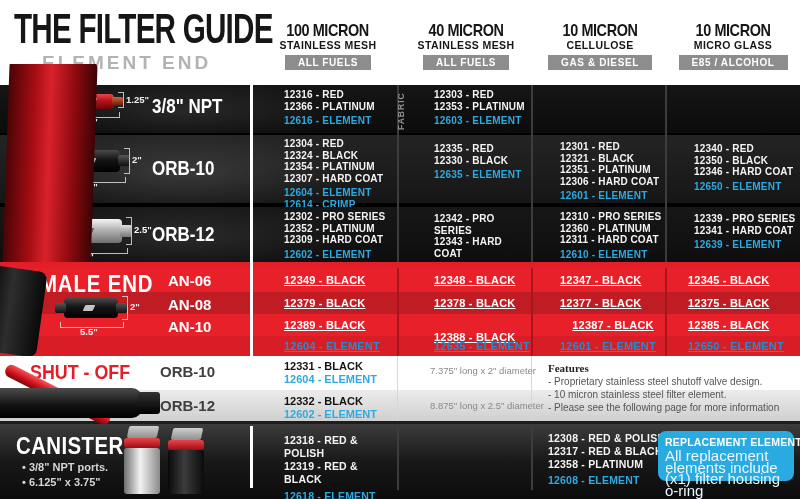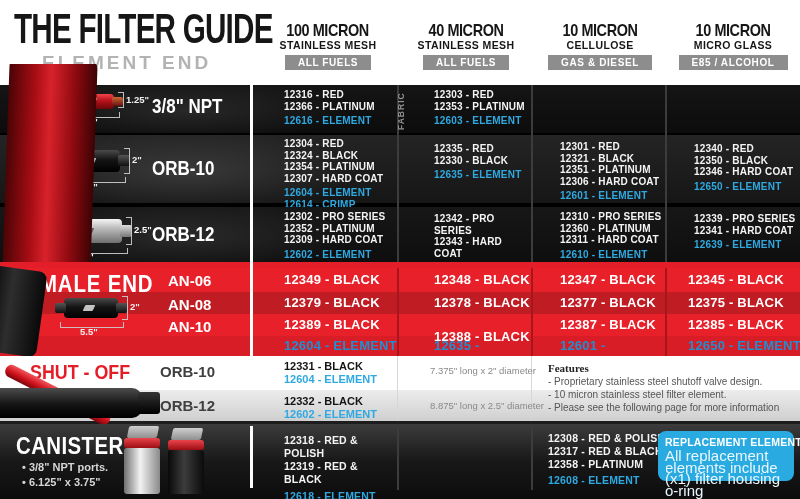--- a/index.html
+++ b/index.html
@@ -44,21 +44,21 @@
 
   
   .male{left:0;top:262px;width:800px;height:94px;background:#e41e28;}
   .mband{position:absolute;left:0;width:800px;}
   .mb1{top:6px;height:24px;background:#e8202a;}
   .mb2{top:30px;height:22px;background:#c01c24;}
   .mb3{top:52px;height:22px;background:#e8202a;}
   .mb4{top:74px;height:20px;background:#d81d26;}
   .male-title{position:absolute;left:40px;top:8px;color:#fff;font-size:24px;font-weight:900;letter-spacing:1px;white-space:nowrap;}
   .anlabel{position:absolute;left:168px;color:#fff;font-size:15px;font-weight:800;}
-  .mcell{position:absolute;padding-left:26px;box-sizing:border-box;font-size:13px;font-weight:800;color:#fff;letter-spacing:.2px;}
+  .mcell{position:absolute;padding-left:26px;box-sizing:border-box;font-size:11px;font-weight:800;color:#fff;letter-spacing:.2px;text-decoration:underline;}
   .mel{color:#1e90d2;}
 
   
   .shutoff{left:0;top:356px;width:800px;height:68px;background:#fff;}
   .so-row2{position:absolute;left:0;top:34px;width:800px;height:31px;background:linear-gradient(180deg,#ececec,#cfcfcf);}
   .so-strip{position:absolute;left:0;top:65px;width:800px;height:3px;background:#1d1d1d;}
   .so-title{position:absolute;left:30px;top:4px;color:#e31e26;font-size:21px;font-weight:900;white-space:nowrap;}
   .so-lbl{position:absolute;left:160px;color:#3f3f3f;font-size:15px;font-weight:800;}
   .so-part{position:absolute;font-size:11px;font-weight:800;color:#141414;}
   .so-el{position:absolute;font-size:11px;font-weight:800;color:#2fa9e1;}
@@ -277,21 +277,21 @@
     <div class="mcell cC" style="top:6px;line-height:24px;">12347 - BLACK</div>
     <div class="mcell cD" style="top:6px;line-height:24px;padding-left:20px;">12345 - BLACK</div>
 
     <div class="mcell cA" style="top:30px;line-height:22px;">12379 - BLACK</div>
     <div class="mcell cB" style="top:30px;line-height:22px;padding-left:34px;">12378 - BLACK</div>
     <div class="mcell cC" style="top:30px;line-height:22px;">12377 - BLACK</div>
     <div class="mcell cD" style="top:30px;line-height:22px;padding-left:20px;">12375 - BLACK</div>
 
     <div class="mcell cA" style="top:52px;line-height:22px;">12389 - BLACK</div>
     <div class="mcell cB" style="top:64px;line-height:22px;padding-left:34px;">12388 - BLACK</div>
-    <div class="mcell cC" style="top:52px;line-height:22px;">12387 - BLACK</div>
+    <div class="mcell cC" style="top:52px;line-height:22px;text-align:center;">12387 - BLACK</div>
     <div class="mcell cD" style="top:52px;line-height:22px;padding-left:20px;">12385 - BLACK</div>
 
     <div class="mcell mel cA" style="top:74px;line-height:20px;">12604 - ELEMENT</div>
     <div class="mcell mel cB" style="top:74px;line-height:20px;padding-left:34px;">12635 - ELEMENT</div>
     <div class="mcell mel cC" style="top:74px;line-height:20px;">12601 - ELEMENT</div>
     <div class="mcell mel cD" style="top:74px;line-height:20px;padding-left:20px;">12650 - ELEMENT</div>
   </div>
 
   <div class="malephoto">
     <div class="anfit"></div>

